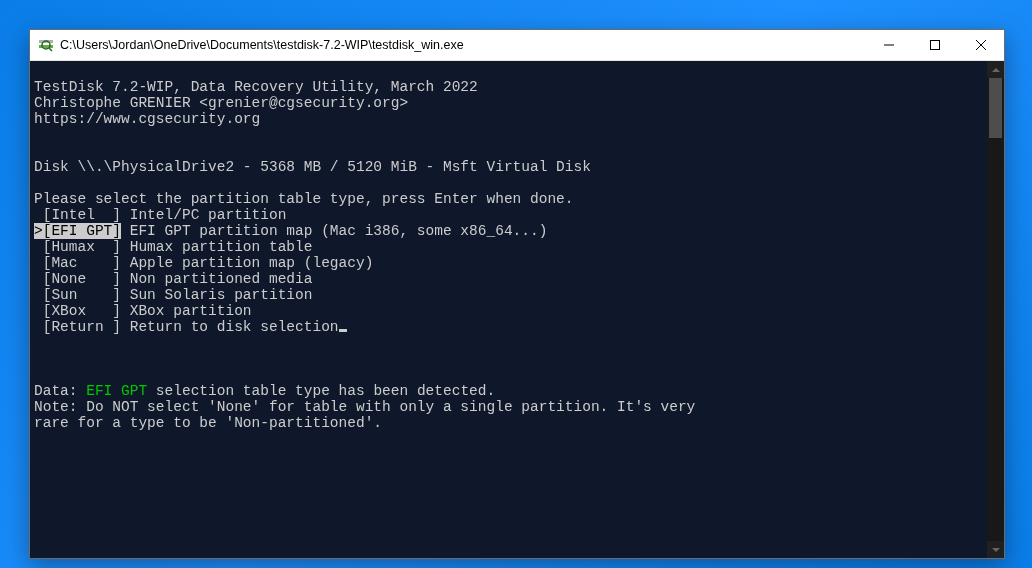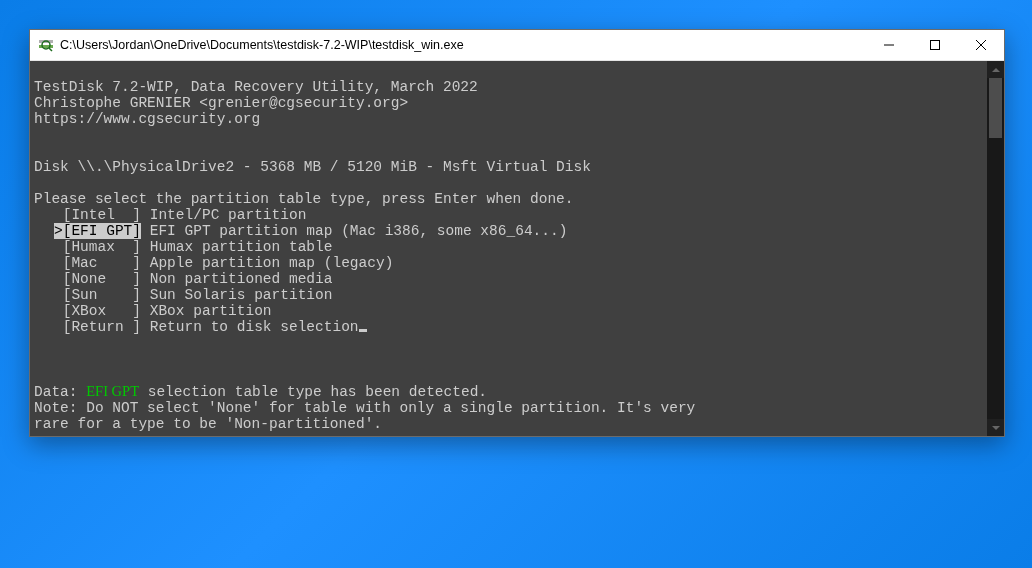--- a/index.html
+++ b/index.html
@@ -9,21 +9,21 @@
       background: linear-gradient(135deg, #0a7de8 0%, #1e90ff 50%, #0a7de8 100%);
       font-family: 'Segoe UI', Tahoma, sans-serif;
       overflow: hidden;
       position: relative;
     }
     .window {
       position: absolute;
       left: 29px;
       top: 29px;
       width: 976px;
-      height: 408px;
+      height: 530px;
       background: #ffffff;
       border: 1px solid #6b6b6b;
       box-shadow: 0 8px 24px rgba(0,0,0,0.35);
       display: flex;
       flex-direction: column;
     }
     .titlebar {
       height: 31px;
       background: #ffffff;
       display: flex;
@@ -55,21 +55,21 @@
       display: flex;
       align-items: center;
       justify-content: center;
       background: transparent;
       border: none;
       cursor: pointer;
     }
     .win-btn svg { stroke: #000; }
     .console-wrap {
       flex: 1;
-      background: #404040;
+      background: #0f172a;
       display: flex;
       overflow: hidden;
       justify-content: center;
     }
     .console {
       flex: 1;
       padding: 2px 4px;
       font-family: 'Consolas', 'Courier New', monospace;
       font-size: 14.5px;
       line-height: 16px;
@@ -95,26 +95,26 @@
     .scrollbar-up { top: 0; }
     .scrollbar-down { bottom: 0; }
     .scrollbar-thumb {
       position: absolute;
       left: 2px;
       right: 2px;
       top: 17px;
       height: 60px;
       background: #4d4d4d;
     }
-    .opt-row { display: block; color: #cccccc; margin-left: 20px; }
+    .opt-row { display: block; color: #cccccc; }
     .opt-label { display: inline; }
     .opt-desc { display: inline; }
     .opt-row.selected .opt-label { background: #cccccc; color: #000000; }
     .hint-label { color: #cccccc; }
-    .hint-key { color: #00c800; font-family: Liberation Serif, serif; }
+    .hint-key { color: #00c800; }
     .hint-rest { color: #cccccc; }
     .cursor {
       display: inline-block;
       width: 8px;
       height: 3px;
       background: #cccccc;
       vertical-align: -1px;
       margin-left: 0;
     }
     .triangle { width: 0; height: 0; border-left: 4px solid transparent; border-right: 4px solid transparent; }

